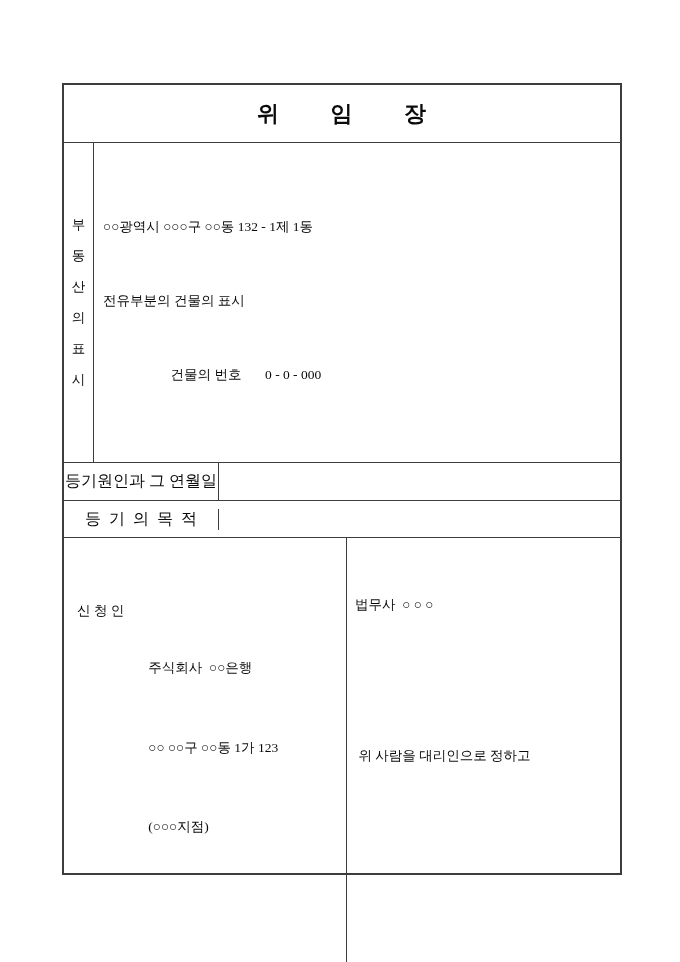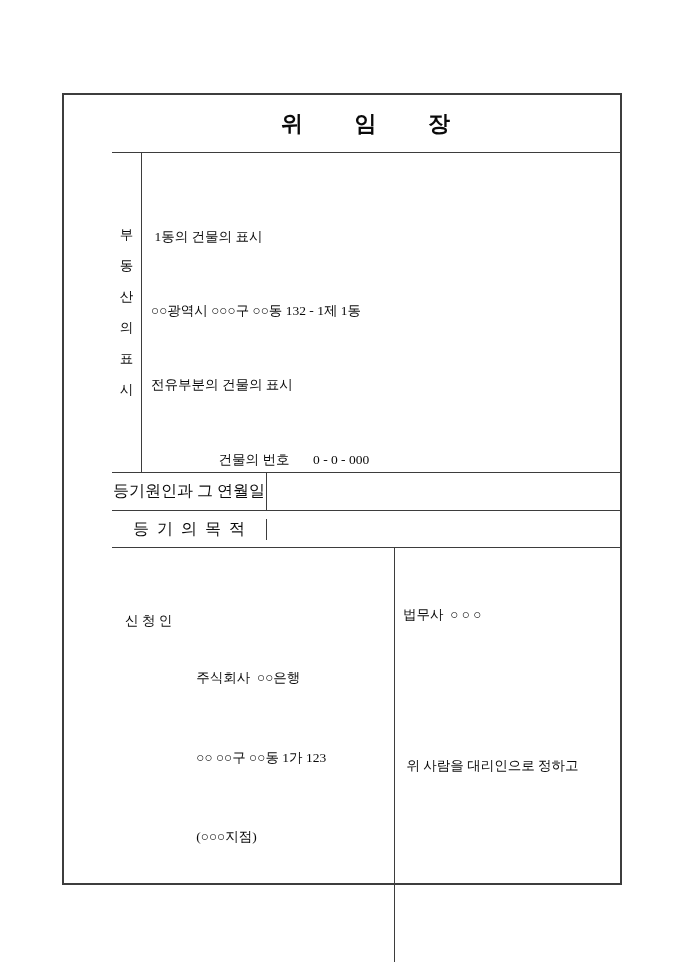--- a/index.html
+++ b/index.html
@@ -1,19 +1,19 @@
 <!DOCTYPE html>
 <html><head>
 <meta charset="utf-8">
 <style>
   html,body{margin:0;padding:0;background:#ffffff;width:680px;height:962px;overflow:hidden;}
   body{font-family:"Liberation Serif","DejaVu Serif",serif;color:#0a0a0a;}
   .page{position:relative;width:680px;height:962px;background:#ffffff;}
-  .doc{position:absolute;left:62px;top:93px;width:560px;height:792px;
-       border:2px solid #3d3d3d;box-sizing:border-box;display:flex;flex-direction:column;background:#fff;padding-left:48px;}
+  .doc{position:absolute;left:62px;top:83px;width:560px;height:792px;
+       border:2px solid #3d3d3d;box-sizing:border-box;display:flex;flex-direction:column;background:#fff;}
   .row{display:flex;box-sizing:border-box;flex:0 0 auto;}
   .row + .row{border-top:1px solid #3d3d3d;}
   .row-title{height:57px;align-items:center;justify-content:center;}
   .title{font-size:22px;font-weight:bold;word-spacing:44px;white-space:pre;letter-spacing:1px;}
   .row-property{height:320px;}
   .vcell{width:30px;border-right:1px solid #3d3d3d;display:flex;flex-direction:column;
          align-items:center;justify-content:center;gap:13px;font-size:13.5px;box-sizing:border-box;}
   .pcontent{flex:1;padding:22px 0 0 9px;font-size:13.5px;line-height:24.8px;white-space:pre;overflow:hidden;}
   .row-cause{height:38px;}
   .row-purpose{height:37px;align-items:center;}
@@ -43,21 +43,20 @@
     <div class="row row-property">
       <div class="vcell">
         <span>부</span>
         <span>동</span>
         <span>산</span>
         <span>의</span>
         <span>표</span>
         <span>시</span>
       </div>
       <div class="pcontent">
-        <div> 1동의 건물의 표시</div>
         <div>○○광역시 ○○○구 ○○동 132 - 1제 1동</div>
         <div>전유부분의 건물의 표시</div>
         <div>                    건물의 번호       0 - 0 - 000</div>
         
         
         
         
         
         
         

